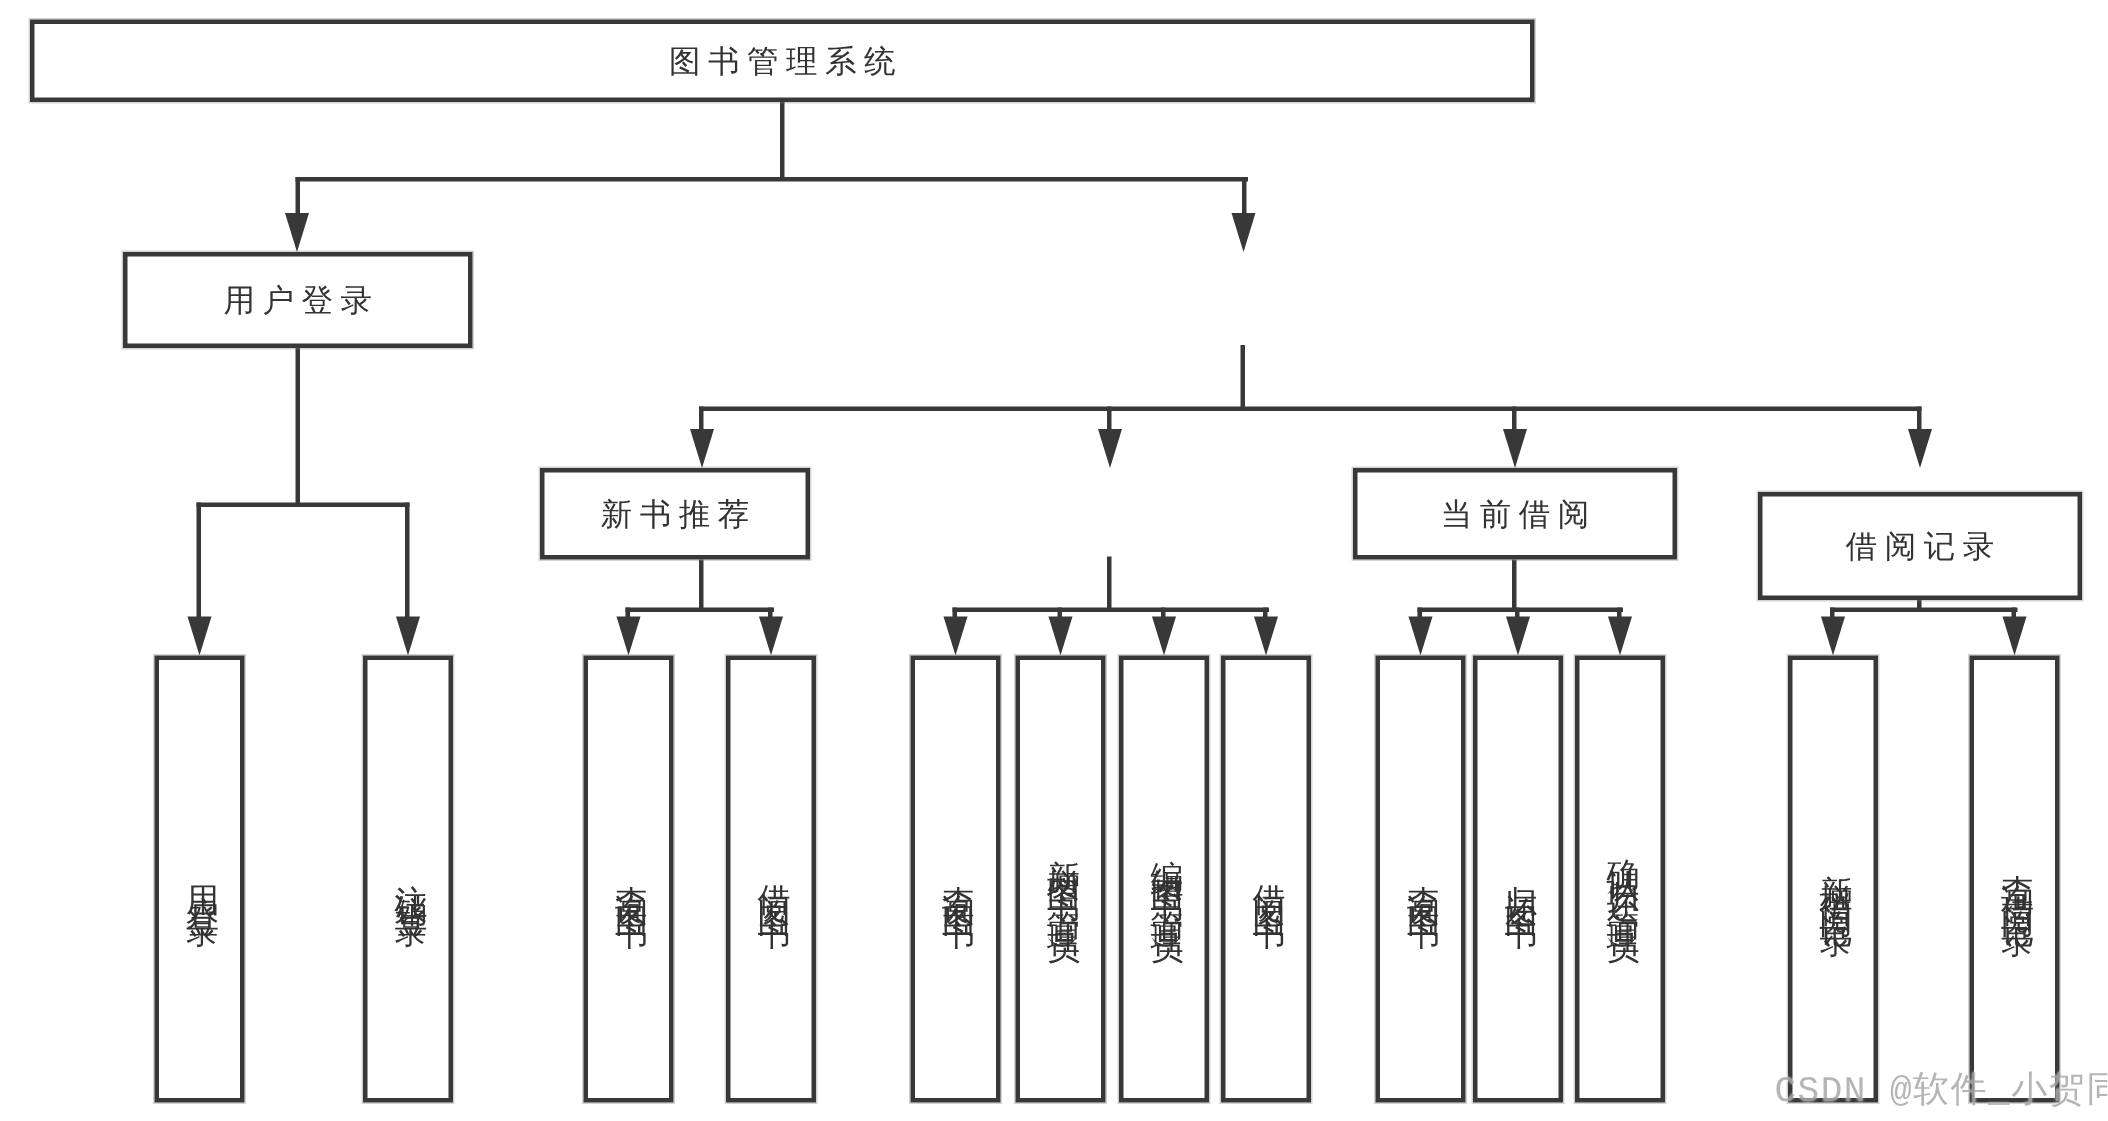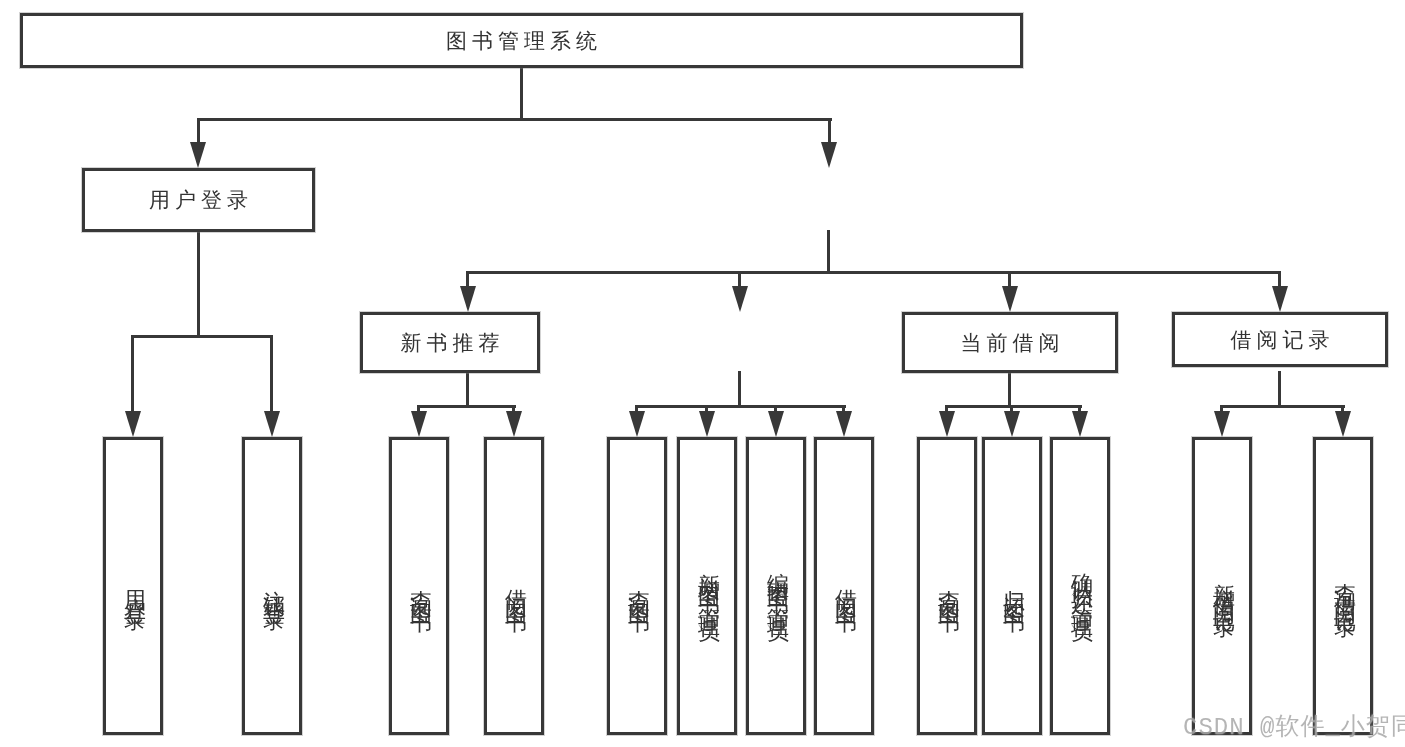--- a/index.html
+++ b/index.html
@@ -125,21 +125,21 @@
   <div class="box" style="left:82px;top:168px;width:233px;height:64px">
     <span class="hlabel">用户登录</span>
   </div>
 
   <div class="box" style="left:360px;top:312px;width:180px;height:61px">
     <span class="hlabel">新书推荐</span>
   </div>
   <div class="box" style="left:902px;top:312px;width:216px;height:61px">
     <span class="hlabel">当前借阅</span>
   </div>
-  <div class="box" style="left:1172px;top:312px;width:216px;height:55px">
+  <div class="box" style="left:1172px;top:328px;width:216px;height:72px">
     <span class="hlabel">借阅记录</span>
   </div>
 
   <div class="box" style="left:103px;top:437px;width:60px;height:298px">
     <span class="vlabel">用户登录</span>
   </div>
   <div class="box" style="left:242px;top:437px;width:60px;height:298px">
     <span class="vlabel">注销登录</span>
   </div>
 

